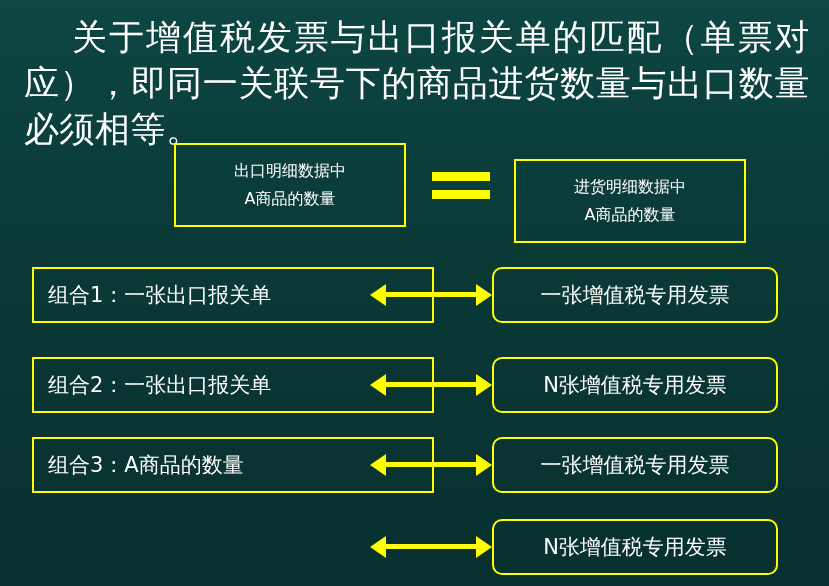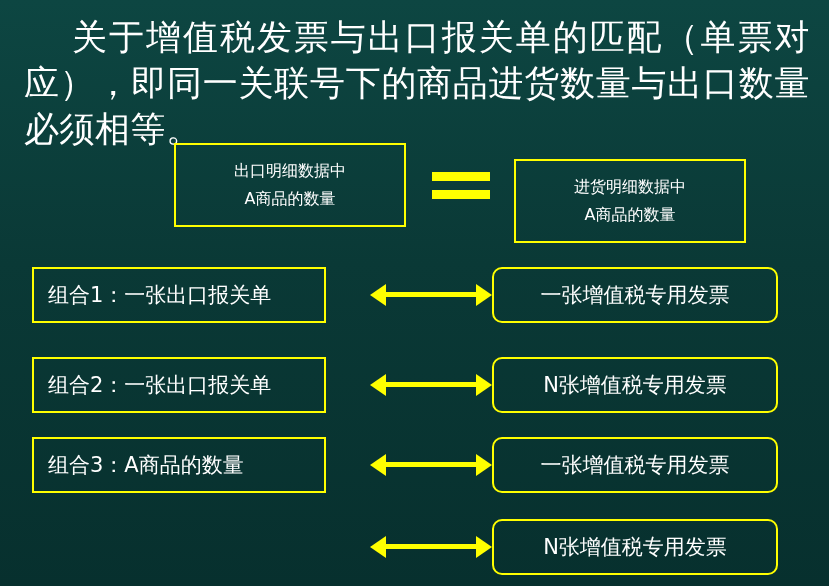--- a/index.html
+++ b/index.html
@@ -87,21 +87,21 @@
     position: absolute;
     left: 0;
     width: 58px;
     height: 9px;
     background: #ffff00;
   }
   .equals .bar.b1 { top: 4px; }
   .equals .bar.b2 { top: 22px; }
 
   
-  .row-left  { left: 32px;  width: 294px; height: 56px; }
+  .row-left  { left: 32px;  width: 402px; height: 56px; }
   .row-right { left: 492px; width: 286px; height: 56px; border-radius: 10px; }
 
   #row1-left  { top: 267px; }
   #row1-right { top: 267px; }
   #row2-left  { top: 357px; }
   #row2-right { top: 357px; }
   #row3-left  { top: 437px; }
   #row3-right { top: 437px; }
   #row4-left  { top: 519px; }
   #row4-right { top: 519px; }

